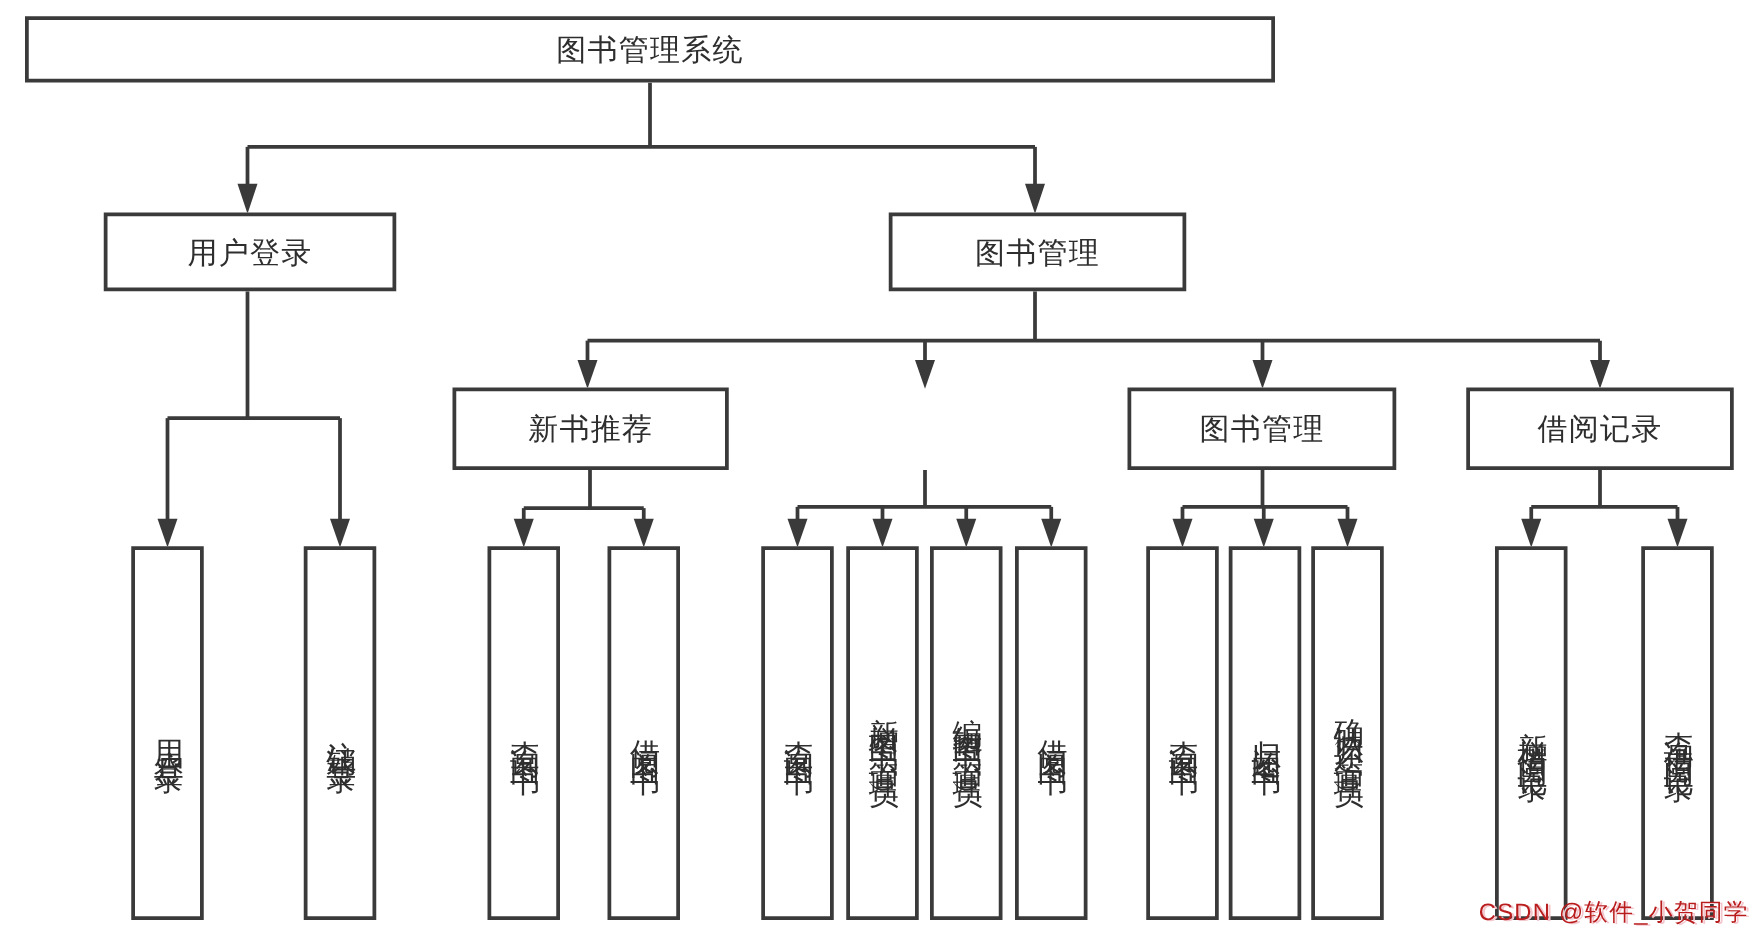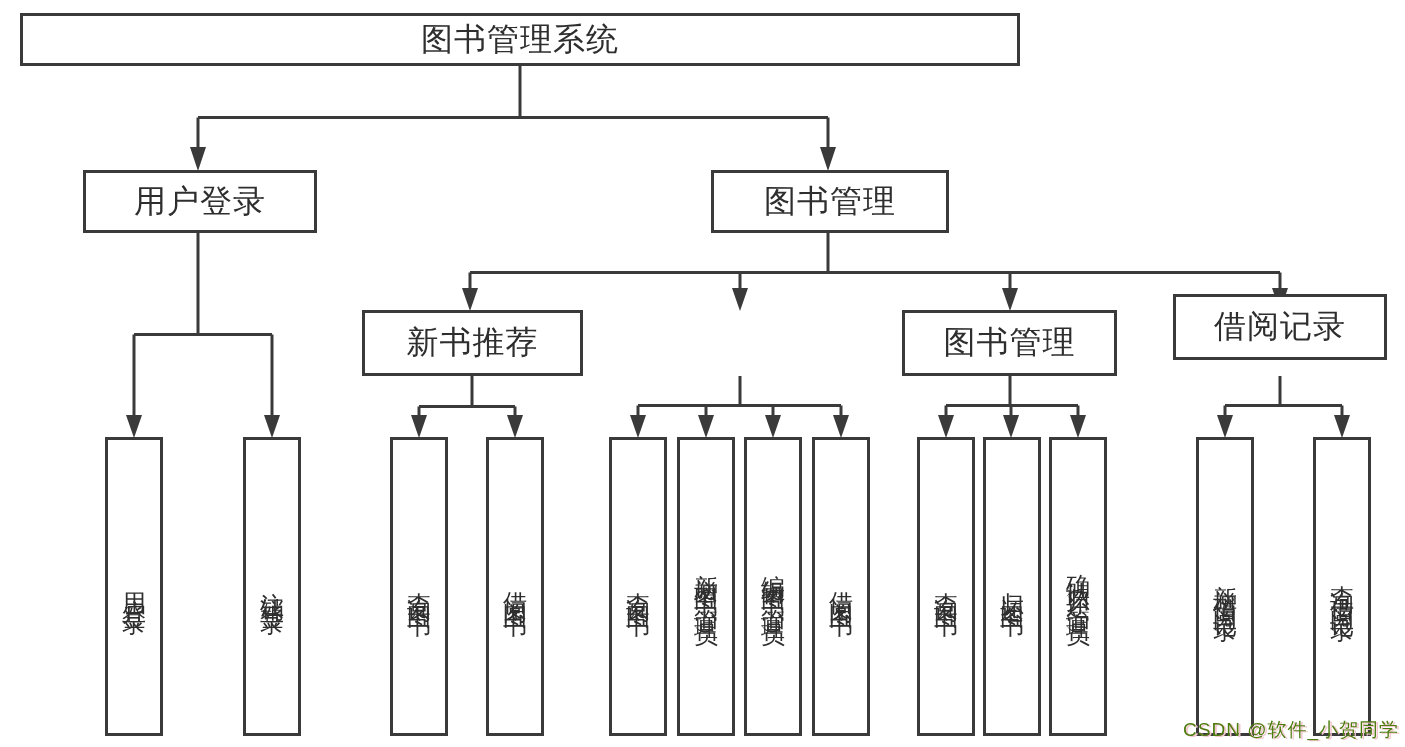--- a/index.html
+++ b/index.html
@@ -12,21 +12,21 @@
   }
   .node{
     position:absolute;
     box-sizing:border-box;
     border:3px solid #3a3a3a;
     background:#ffffff;
     display:flex;
     align-items:center;
     justify-content:center;
     color:#2e2e2e;
-    font-size:32px;
+    font-size:24px;
     letter-spacing:1px;
     z-index:2;
   }
   .leaf{
     position:absolute;
     box-sizing:border-box;
     border:3px solid #3a3a3a;
     background:#ffffff;
     display:flex;
     align-items:center;
@@ -48,21 +48,21 @@
   #wires{
     position:absolute;
     left:0;top:0;
     z-index:1;
   }
   .watermark{
     position:absolute;
     right:6px;
     bottom:4px;
     font-size:19px;
-    color:#4d7c0f;
+    color:#b91c1c;
     letter-spacing:1px;
     text-shadow:2px 1px 0 #f3c6cd;
     z-index:3;
     white-space:nowrap;
   }
 </style>
 </head>
 <body>
 
 <div id="canvas">
@@ -146,21 +146,21 @@
   <div class="node" style="left:362px;top:310px;width:221px;height:66px;">
     <span>新书推荐</span>
   </div>
 
   <div class="node" style="left:711px;top:170px;width:238px;height:63px;">
     <span>图书管理</span>
   </div>
   <div class="node" style="left:902px;top:310px;width:215px;height:66px;">
     <span>图书管理</span>
   </div>
-  <div class="node" style="left:1173px;top:294px;width:214px;height:66px;">
+  <div class="node" style="left:1173px;top:310px;width:214px;height:66px;">
     <span>借阅记录</span>
   </div>
 
   <div class="leaf" style="left:105px;">
     <span class="vtext">用户登录</span>
   </div>
   <div class="leaf" style="left:243px;">
     <span class="vtext">注销登录</span>
   </div>
 

